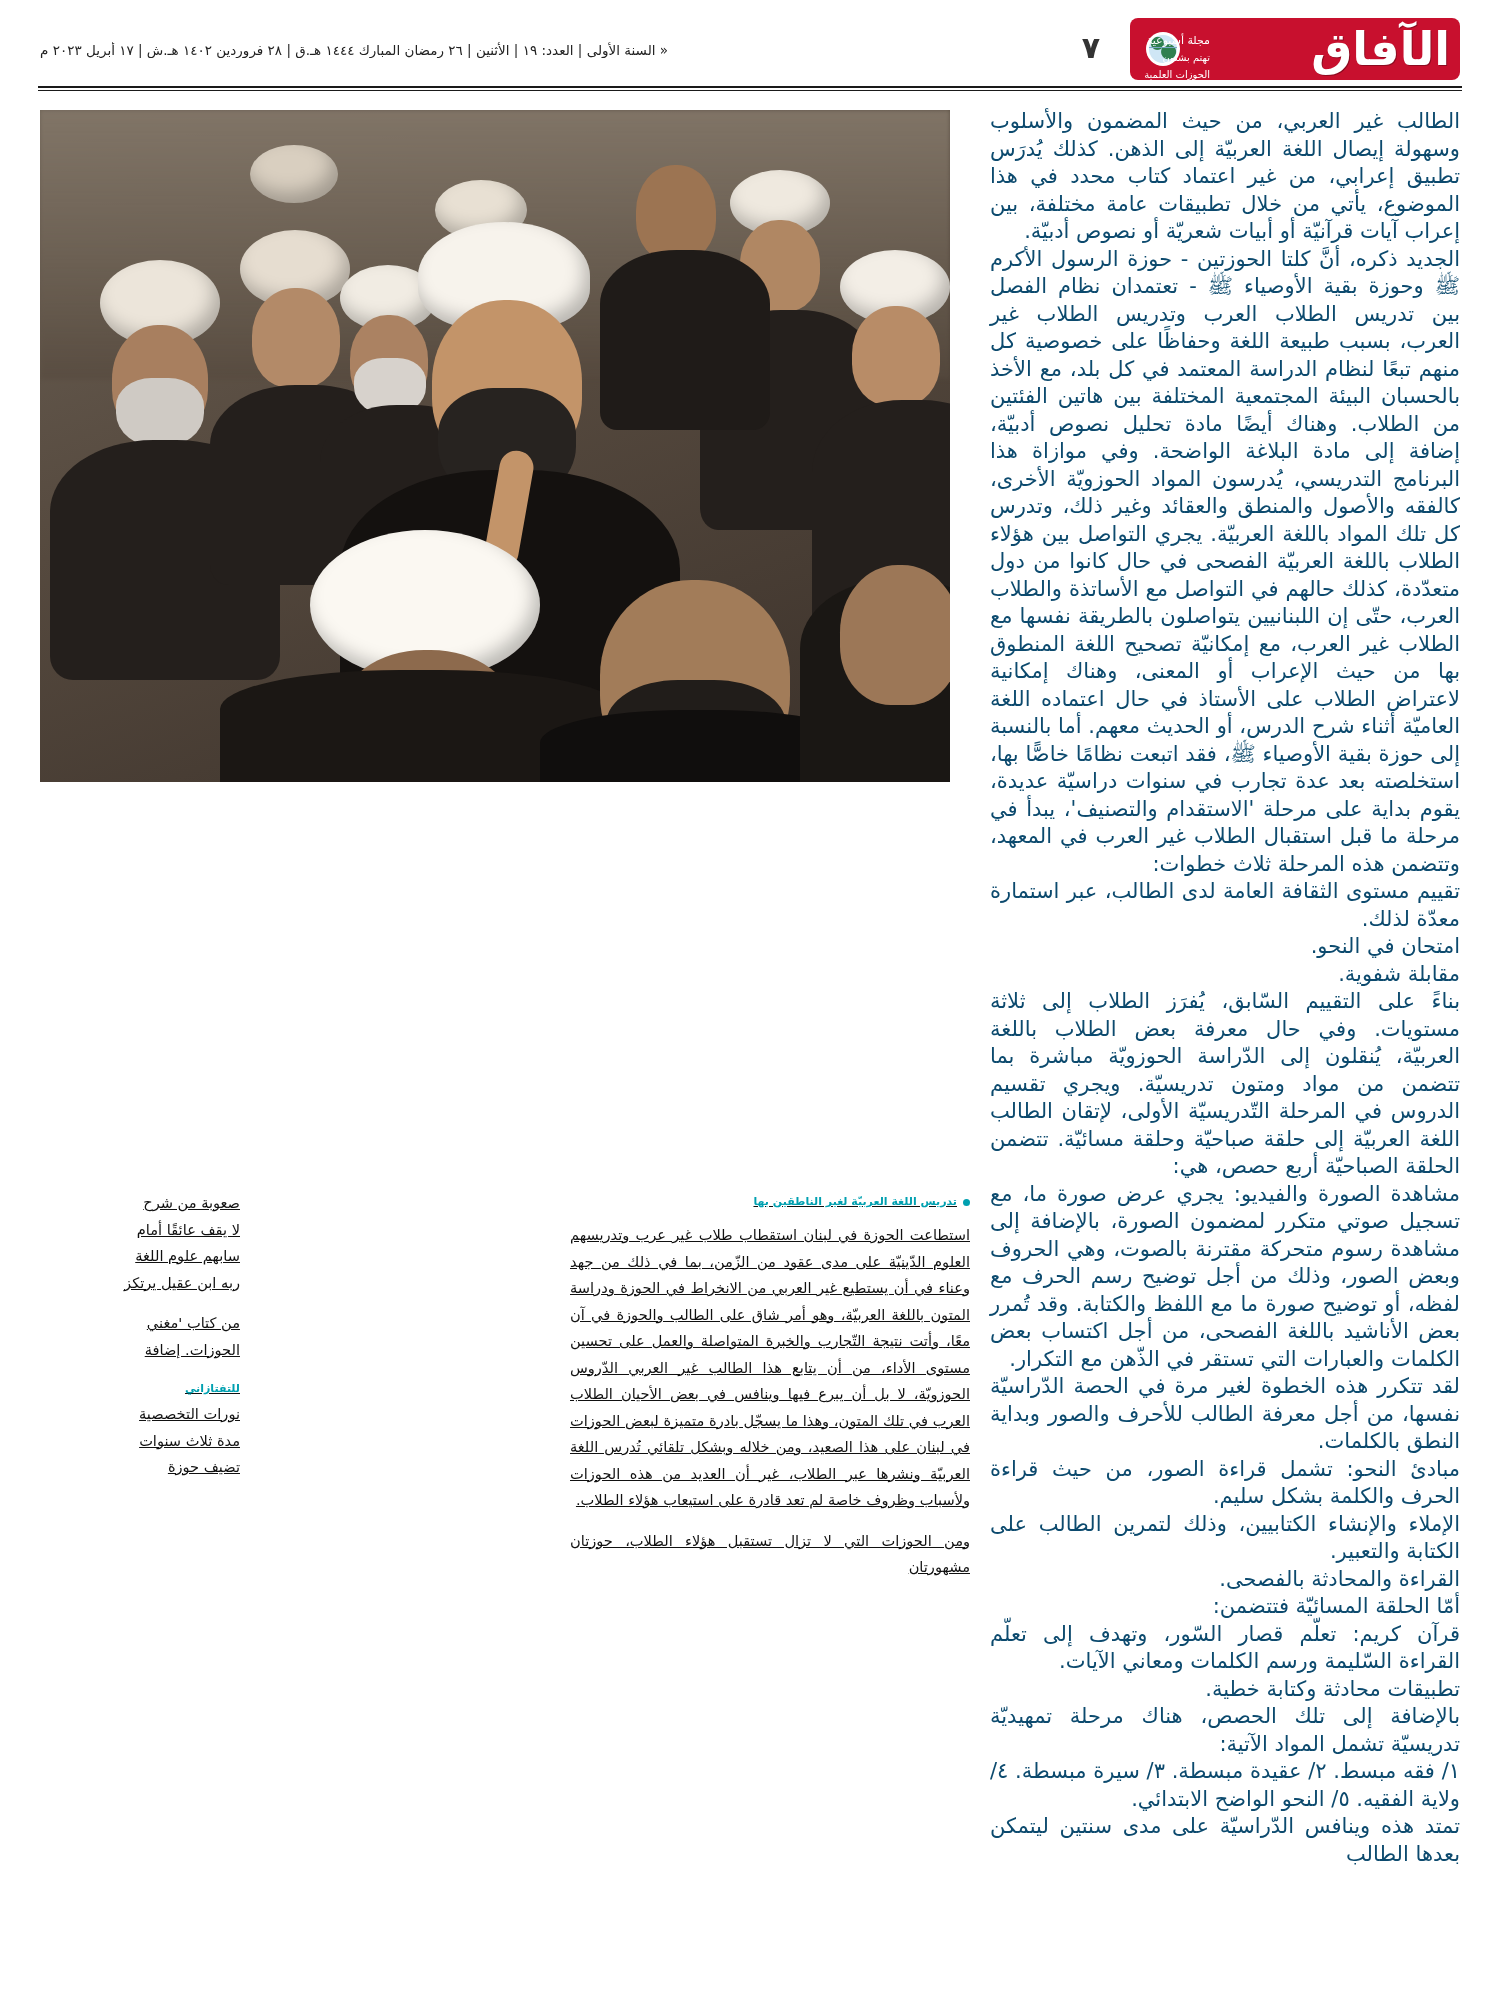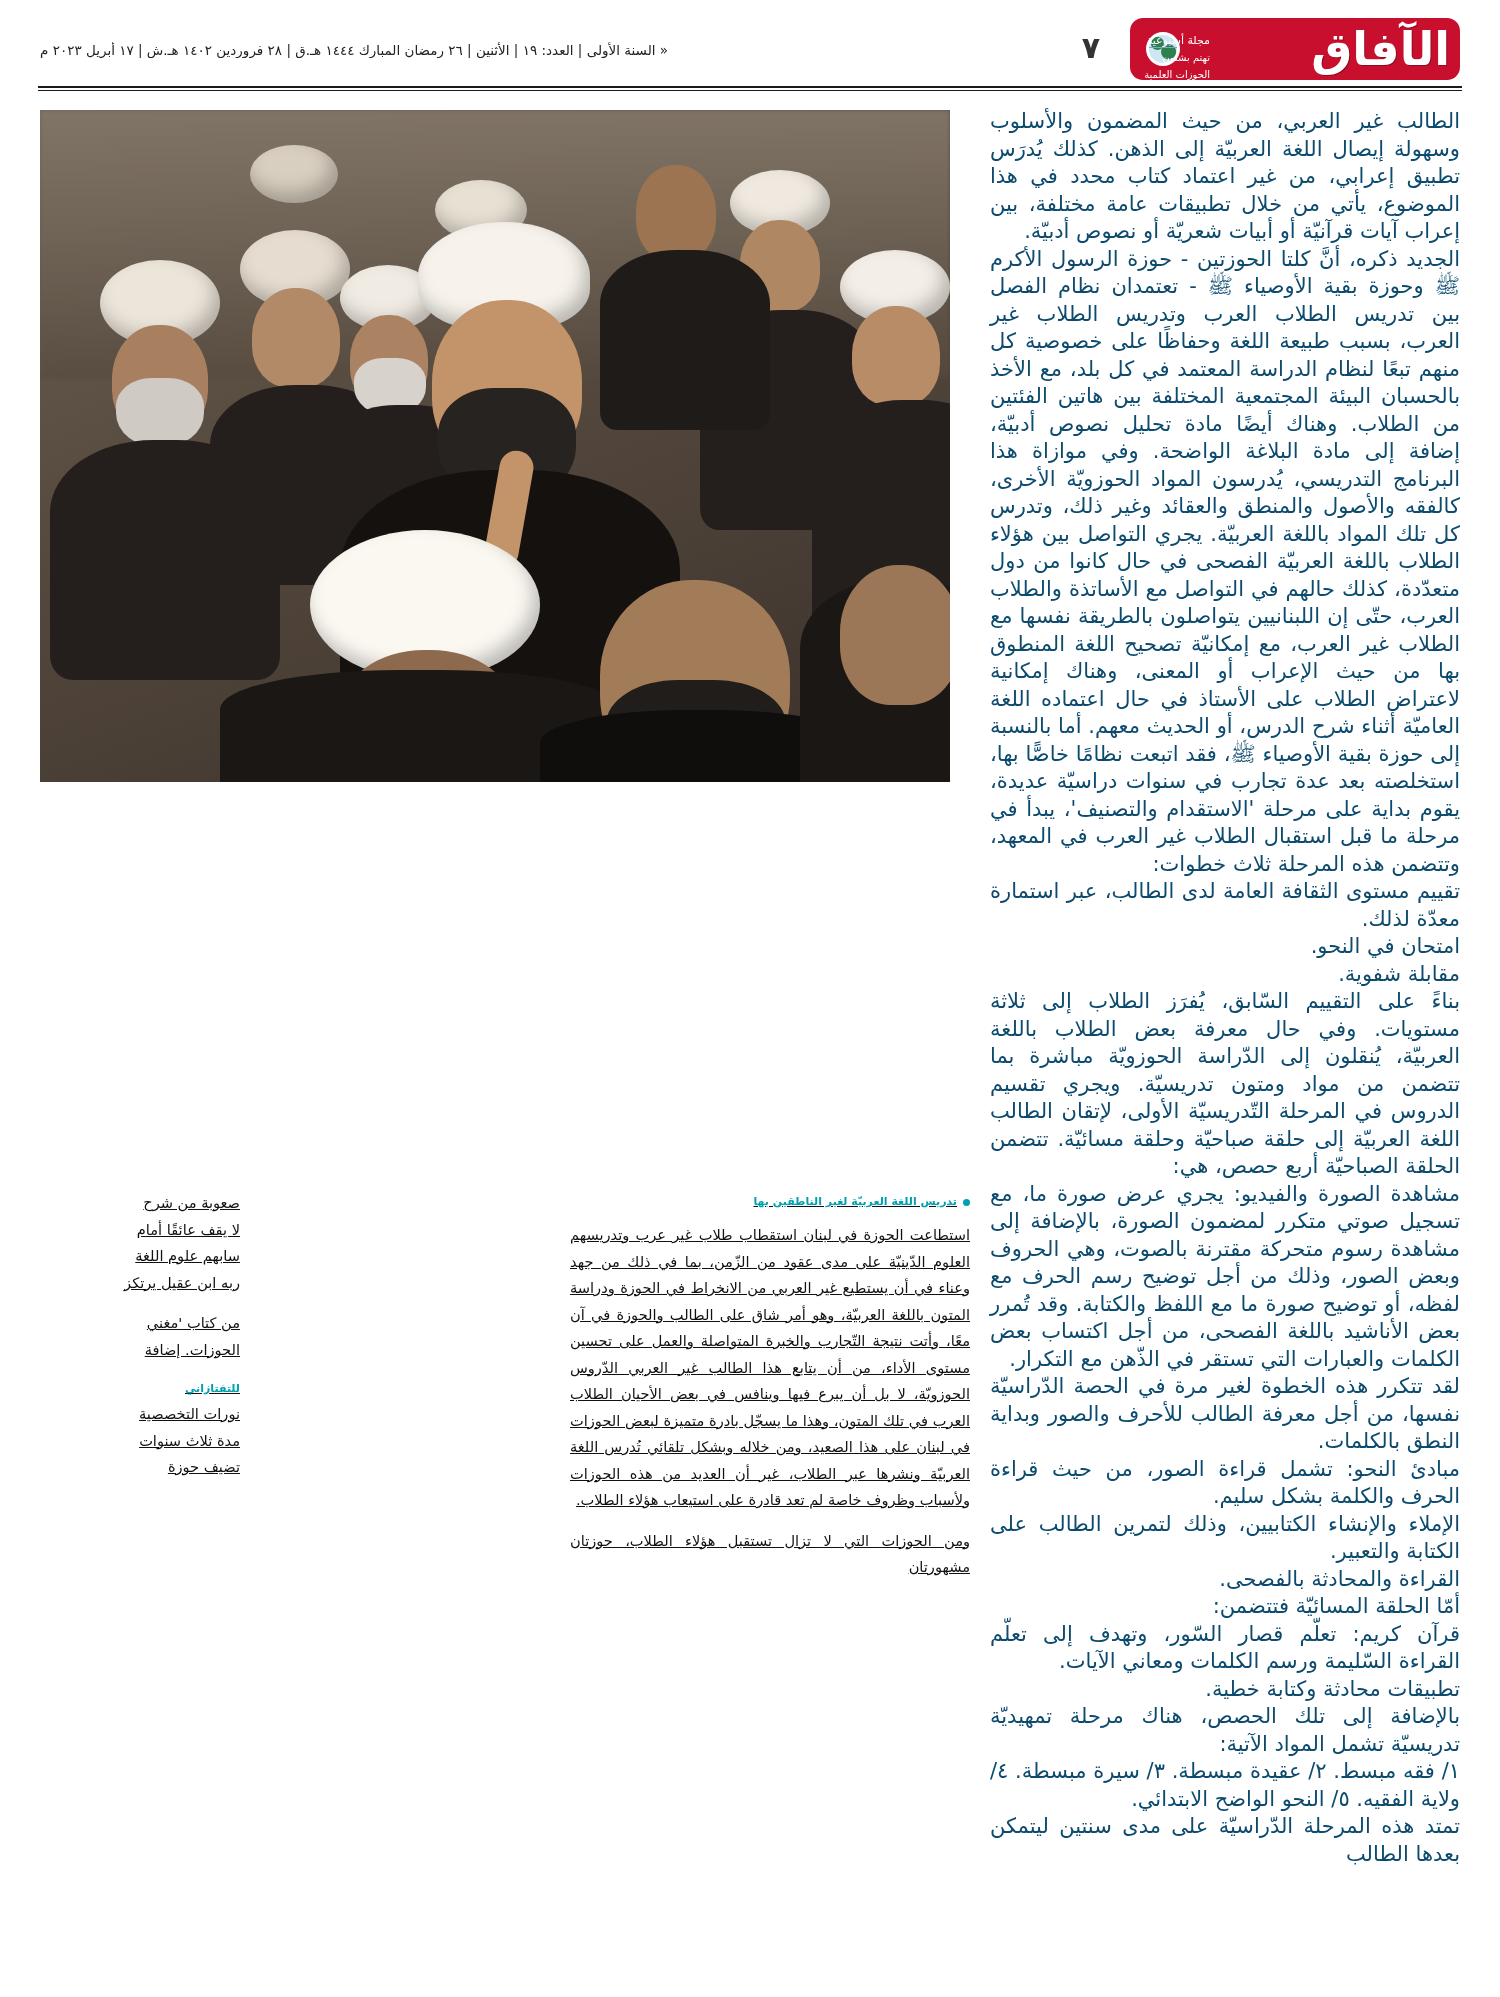--- a/index.html
+++ b/index.html
@@ -22,21 +22,21 @@
     top: 0; left: 0;
     width: 1500px;
     height: 92px;
     background: #ffffff;
   }
   .mast-bar {
     position: absolute;
     top: 18px; right: 40px;
     width: 330px; height: 62px;
     background: #c8102e;
-    border-radius: 13px;
+    border-radius: 8px;
     display: flex;
     align-items: center;
     justify-content: flex-start;
     overflow: hidden;
   }
   .mast-logo-text {
     position: absolute;
     right: 10px;
     top: 2px;
     font-family: "DejaVu Sans", sans-serif;
@@ -351,21 +351,21 @@
     <p>مشاهدة الصورة والفيديو: يجري عرض صورة ما، مع تسجيل صوتي متكرر لمضمون الصورة، بالإضافة إلى مشاهدة رسوم متحركة مقترنة بالصوت، وهي الحروف وبعض الصور، وذلك من أجل توضيح رسم الحرف مع لفظه، أو توضيح صورة ما مع اللفظ والكتابة. وقد تُمرر بعض الأناشيد باللغة الفصحى، من أجل اكتساب بعض الكلمات والعبارات التي تستقر في الذّهن مع التكرار.</p>
     <p>لقد تتكرر هذه الخطوة لغير مرة في الحصة الدّراسيّة نفسها، من أجل معرفة الطالب للأحرف والصور وبداية النطق بالكلمات.</p>
     <p>مبادئ النحو: تشمل قراءة الصور، من حيث قراءة الحرف والكلمة بشكل سليم.</p>
     <p>الإملاء والإنشاء الكتابيين، وذلك لتمرين الطالب على الكتابة والتعبير.</p>
     <p>القراءة والمحادثة بالفصحى.</p>
     <p>أمّا الحلقة المسائيّة فتتضمن:</p>
     <p>قرآن كريم: تعلّم قصار السّور، وتهدف إلى تعلّم القراءة السّليمة ورسم الكلمات ومعاني الآيات.</p>
     <p>تطبيقات محادثة وكتابة خطية.</p>
     <p>بالإضافة إلى تلك الحصص، هناك مرحلة تمهيديّة تدريسيّة تشمل المواد الآتية:</p>
     <p>١/ فقه مبسط. ٢/ عقيدة مبسطة. ٣/ سيرة مبسطة. ٤/ ولاية الفقيه. ٥/ النحو الواضح الابتدائي.</p>
-    <p>تمتد هذه المرحلة الدّراسيّة على مدى سنتين ليتمكن بعدها الطالب</p>
+    <p>تمتد هذه وينافس الدّراسيّة على مدى سنتين ليتمكن بعدها الطالب</p>
   </div>
 
 
 
   <div class="sub-col mid">
     <div class="sub-head">
       <span class="dot"></span><span>تدريس اللغة العربيّة لغير الناطقين بها</span>
     </div>
     <p>استطاعت الحوزة في لبنان استقطاب طلاب غير عرب وتدريسهم العلوم الدّينيّة على مدى عقود من الزّمن، بما في ذلك من جهد وعناء في أن يستطيع غير العربي من الانخراط في الحوزة ودراسة المتون باللغة العربيّة، وهو أمر شاق على الطالب والحوزة في آن معًا، وأتت نتيجة التّجارب والخبرة المتواصلة والعمل على تحسين مستوى الأداء، من أن يتابع هذا الطالب غير العربي الدّروس الحوزويّة، لا بل أن يبرع فيها وينافس في بعض الأحيان الطلاب العرب في تلك المتون، وهذا ما يسجّل بادرة متميزة لبعض الحوزات في لبنان على هذا الصعيد، ومن خلاله وبشكل تلقائي تُدرس اللغة العربيّة ونشرها عبر الطلاب، غير أن العديد من هذه الحوزات ولأسباب وظروف خاصة لم تعد قادرة على استيعاب هؤلاء الطلاب.</p>
     <div class="gap"></div>

